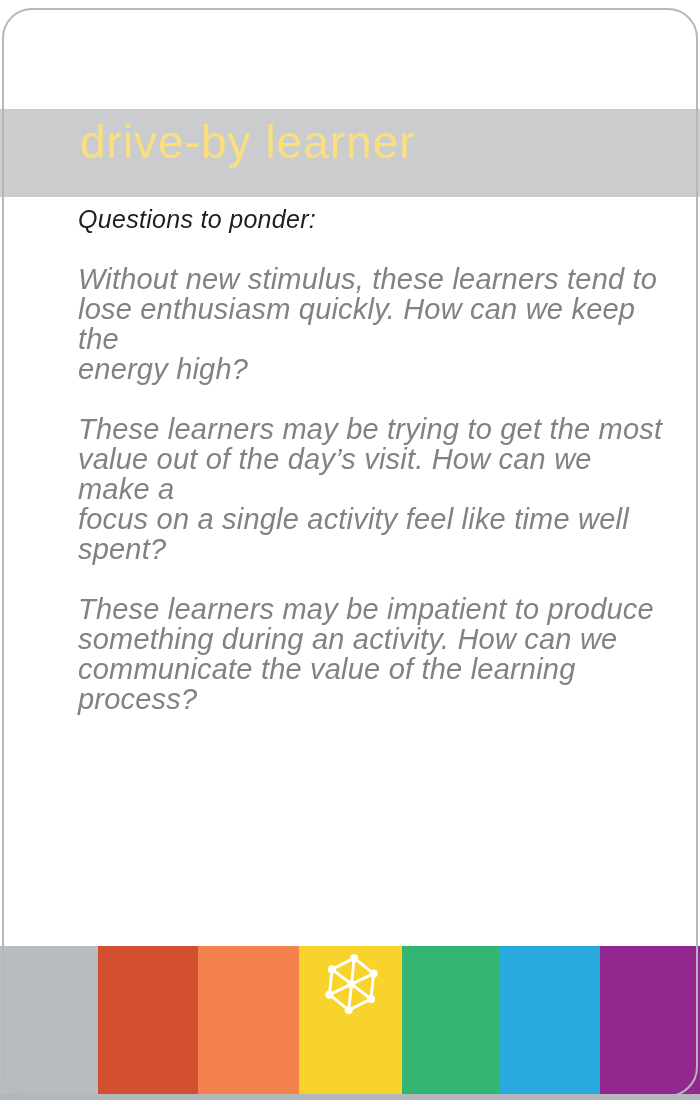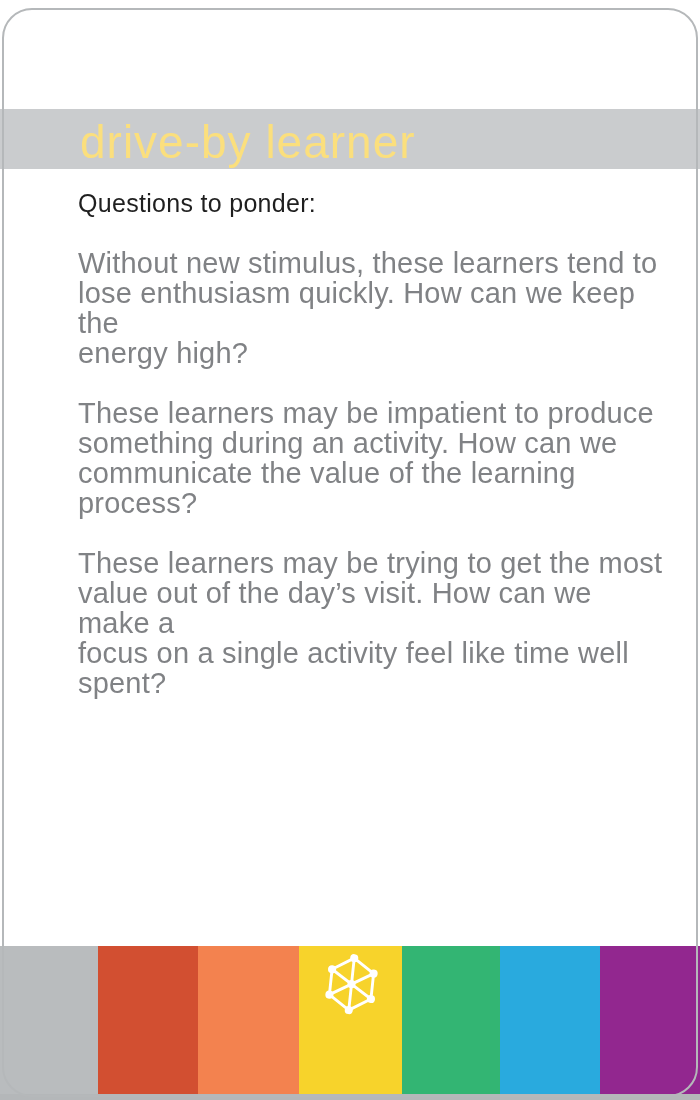--- a/index.html
+++ b/index.html
@@ -17,40 +17,41 @@
     top: 8px; left: 2px; right: 2px; bottom: 3px;
     border: 2.5px solid #b5b8ba;
     border-radius: 30px;
     z-index: 10;
     pointer-events: none;
   }
 
   
   .banner {
     position: absolute;
-    top: 109px; left: 0; width: 700px; height: 60px;
+    top: 109px; left: 0; width: 700px; height: 88px;
     background: #caccce;
     z-index: 2;
   }
   .banner-title {
     position: absolute;
     left: 80px; top: 0;
     line-height: 66px;
     font-size: 46px;
     font-weight: 400;
     letter-spacing: 1px;
     color: #fbdf7d;
     white-space: nowrap;
   }
 
   
   .content {
     position: absolute;
-    left: 78px; top: 188px; width: 590px;
+    left: 78px; top: 204px; width: 590px;
     z-index: 1;
+    font-style: italic;
   }
   .content-heading {
     margin: 0;
     font-size: 25px;
     line-height: 30px;
     color: #1f1f1f;
     letter-spacing: 0.3px;
   }
   .content p.para {
     margin: 30px 0 0 0;
@@ -95,27 +96,27 @@
 
 <div class="banner" style="background: rgb(202, 204, 206);">
   <div class="banner-title" style="color: rgb(251, 223, 125);">drive-by learner</div>
 </div>
 
 <div class="content">
   <p class="content-heading" style="color: rgb(31, 31, 31);">Questions to ponder:</p>
   <p class="para" style="color: rgb(128, 130, 133);">Without new stimulus, these learners tend to
 lose enthusiasm quickly. How can we keep the
 energy high?</p>
-  <p class="para" style="color: rgb(128, 130, 133);">These learners may be impatient to produce
-something during an activity. How can we
-communicate the value of the learning process?</p>
   <p class="para" style="color: rgb(128, 130, 133);">These learners may be trying to get the most
 value out of the day’s visit. How can we make a
 focus on a single activity feel like time well
 spent?</p>
+  <p class="para" style="color: rgb(128, 130, 133);">These learners may be impatient to produce
+something during an activity. How can we
+communicate the value of the learning process?</p>
 </div>
 
 <div class="strip">
   <div class="band" style="background: rgb(185, 188, 190);"></div>
   <div class="band" style="background: rgb(210, 79, 49);"></div>
   <div class="band" style="background: rgb(243, 130, 79);"></div>
   <div class="band" style="background: rgb(247, 211, 43);">
     <div class="cube-icon-wrap">
       <svg width="58" height="70" viewBox="0 0 100 120" xmlns="http://www.w3.org/2000/svg">
         <g stroke="#ffffff" stroke-width="5" fill="none" stroke-linecap="round" stroke-linejoin="round">

